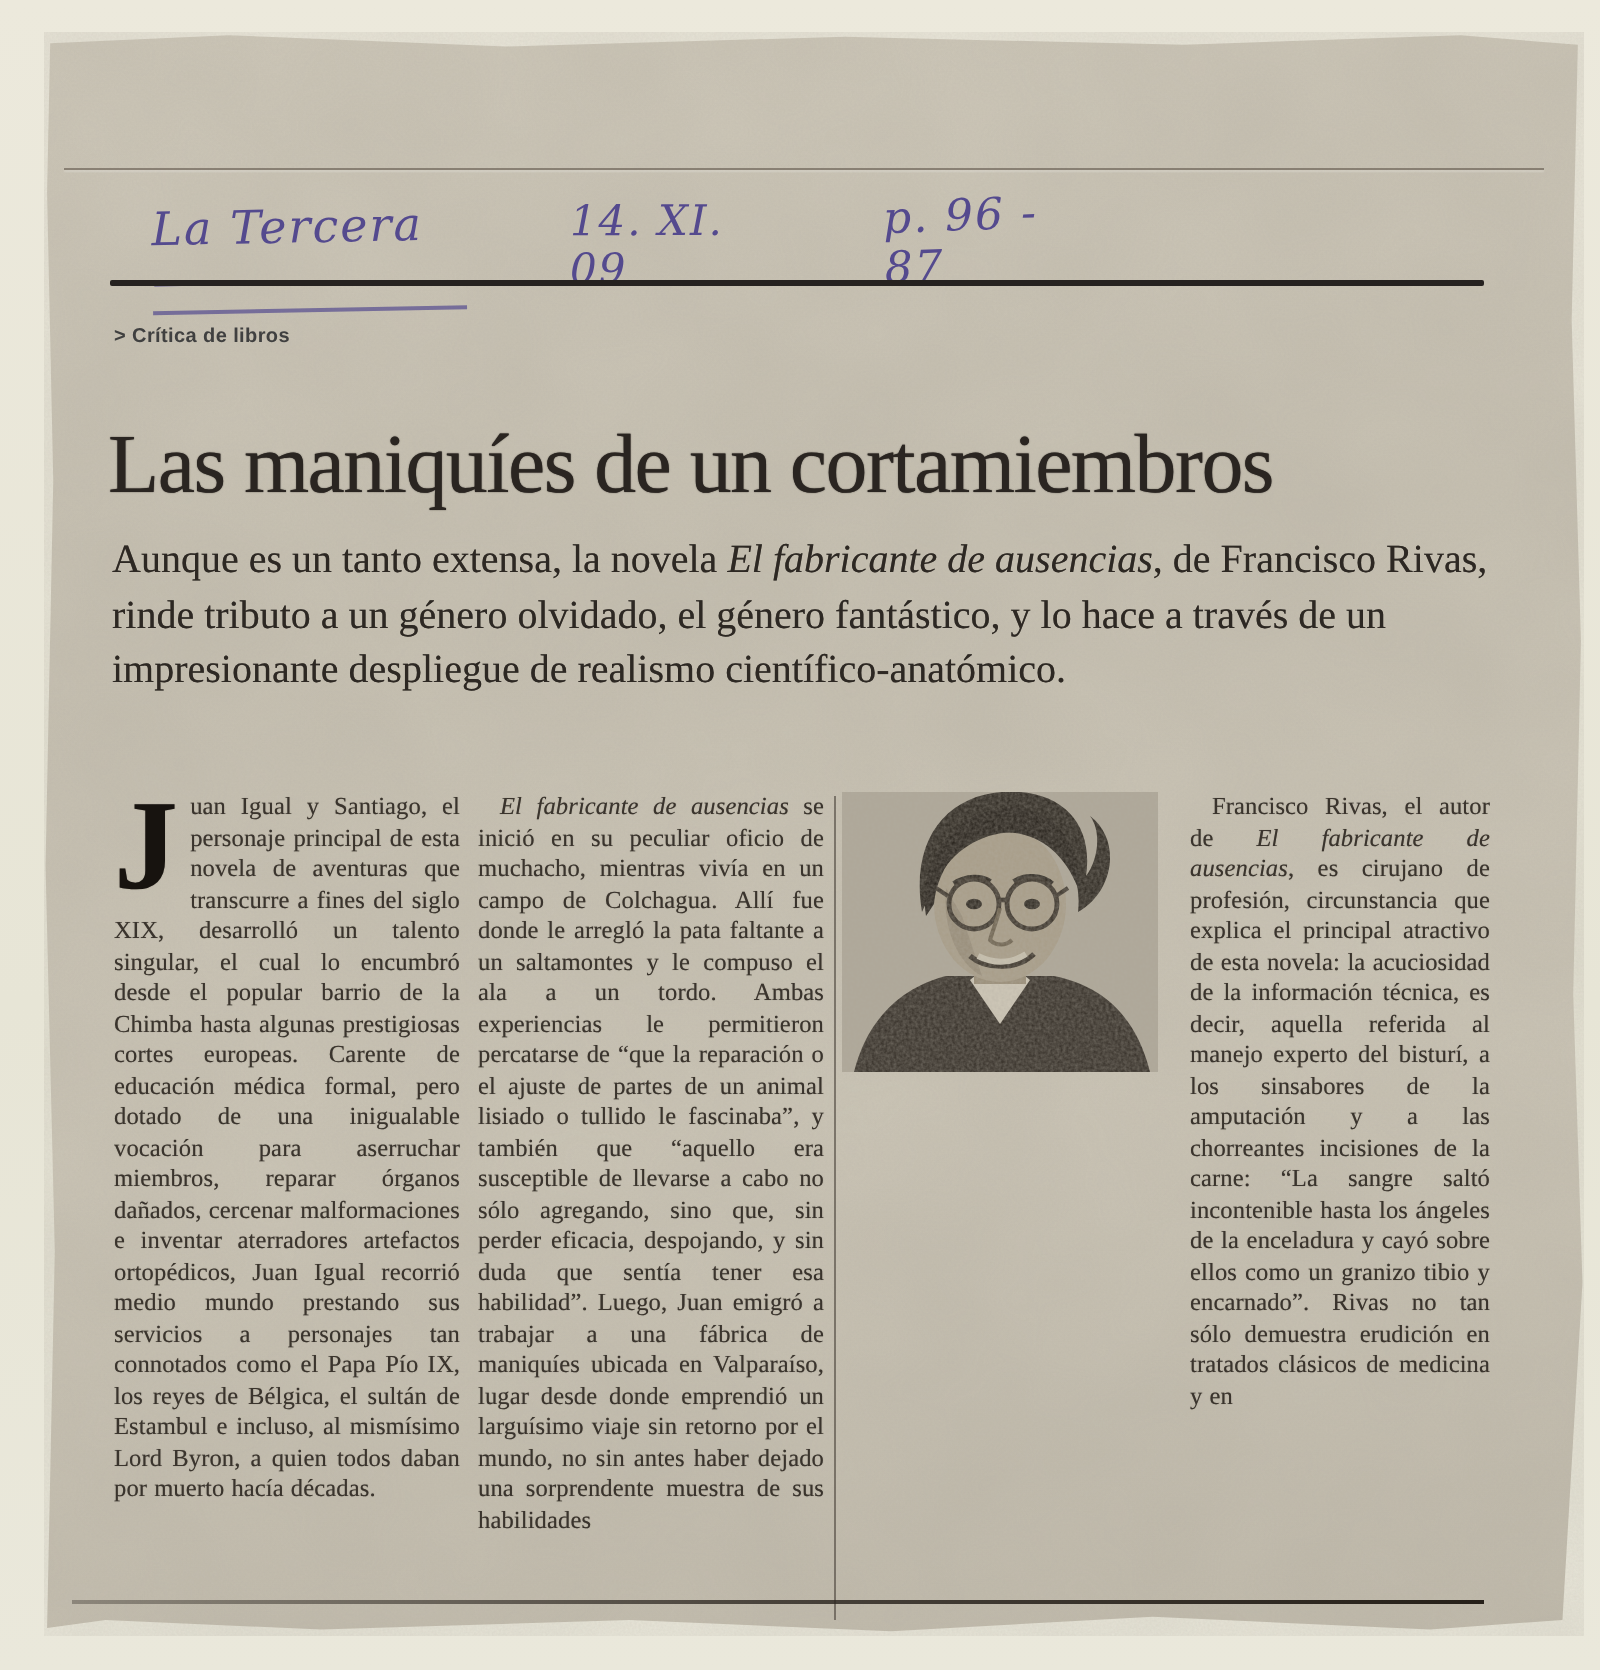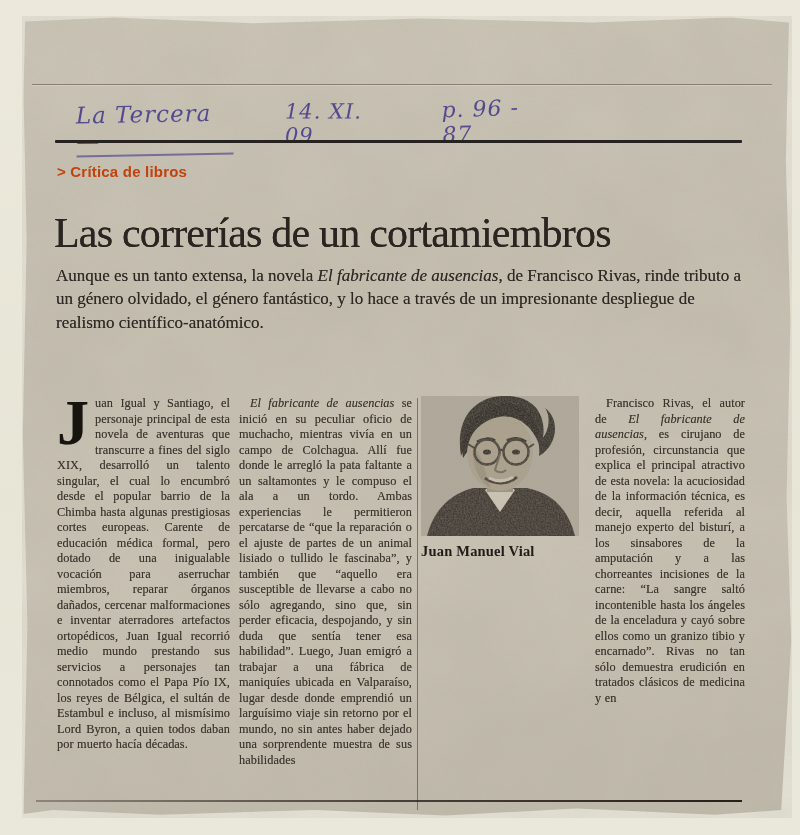--- a/index.html
+++ b/index.html
@@ -37,31 +37,31 @@
   .handwriting .hw-pub{border-bottom:2px solid rgba(69,58,138,.7);padding-bottom:1px;}
   .handwriting .hw-date{margin-left:52px;font-size:21px;transform:rotate(1deg);}
   .handwriting .hw-pages{margin-left:46px;font-size:22px;transform:rotate(-1deg);}
   .top-rule{
     position:absolute;left:55px;top:140px;width:687px;height:3px;
     background:#262220;border-radius:1px;
   }
   .kicker{
     position:absolute;left:57px;top:163px;
     font-family:"Liberation Sans", sans-serif;font-weight:700;
-    font-size:15px;color:#c2410c;letter-spacing:.2px;
+    font-size:10px;color:#404040;letter-spacing:.2px;
   }
   .headline{
     position:absolute;left:54px;top:181px;width:710px;
     font-family:"Liberation Serif", serif;font-weight:400;
     font-size:42px;color:#2a2521;letter-spacing:-.8px;white-space:nowrap;
     text-shadow:0 0 .6px #2a2521;
   }
   .lede{
     position:absolute;left:56px;top:247px;width:694px;
-    font-size:17px;line-height:1.38;color:#2d2823;
+    font-size:20px;line-height:1.38;color:#2d2823;
     text-shadow:0 0 .3px rgba(45,40,35,.6);
   }
   .lede i{font-style:italic;}
   .body-grid{
     position:absolute;left:57px;top:396px;width:688px;height:414px;
     display:grid;grid-template-columns:173px 173px 165px 150px;column-gap:9px;
     overflow:hidden;
   }
   .bodytext{
     font-size:12.3px;line-height:15.5px;text-align:justify;
@@ -117,21 +117,21 @@
 <div class="handwriting">
   <span class="hw-pub">La Tercera—</span>
   <span class="hw-date">14. XI. 09</span>
   <span class="hw-pages">p. 96 - 87</span>
 </div>
 
 <div class="top-rule"></div>
 
 <div class="kicker">&gt; Crítica de libros</div>
 
-<h1 class="headline">Las correrías de un cortamiembros</h1>
+<h1 class="headline">Las maniquíes de un cortamiembros</h1>
 
 <p class="lede"><span>Aunque es un tanto extensa, la novela </span><i>El fabricante de ausencias</i><span>, de Francisco Rivas, rinde tributo a un género olvidado, el género fantástico, y lo hace a través de un impresionante despliegue de realismo científico-anatómico.</span></p>
 
 <div class="body-grid">
 
   <div class="bodytext">
     <p><span class="dropcap">J</span><span>uan Igual y Santiago, el personaje principal de esta novela de aventuras que transcurre a fines del siglo XIX, desarrolló un talento singular, el cual lo encumbró desde el popular barrio de la Chimba hasta algunas prestigiosas cortes europeas. Carente de educación médica formal, pero dotado de una inigualable vocación para aserruchar miembros, reparar órganos dañados, cercenar malformaciones e inventar aterradores artefactos ortopédicos, Juan Igual recorrió medio mundo prestando sus servicios a personajes tan connotados como el Papa Pío IX, los reyes de Bélgica, el sultán de Estambul e incluso, al mismísimo Lord Byron, a quien todos daban por muerto hacía décadas.</span></p>
   </div>
 
   <div class="bodytext">
@@ -173,21 +173,20 @@
         <path d="M64,92 C72,99 88,99 96,91" stroke="#3a332a" stroke-width="2.6" fill="none"></path>
         <path d="M68,92 C76,96 84,96 92,91" stroke="#c9c2b0" stroke-width="3" fill="none"></path>
 
         <filter id="pgrain">
             <feTurbulence type="fractalNoise" baseFrequency="0.65" numOctaves="2" seed="9"></feTurbulence>
         <feColorMatrix type="matrix" values="0 0 0 0 0.45  0 0 0 0 0.42  0 0 0 0 0.36  0 0 0 0.45 0"></feColorMatrix>
           </filter>
         <rect width="158" height="150" filter="url(#pgrain)"></rect>
       </svg>
     </div>
-    <div class="photo-caption">Juan Manuel Vial</div>
   </div>
 
   <div class="bodytext">
     <p class="indent"><span>Francisco Rivas, el autor de </span><i>El fabricante de ausencias</i><span>, es cirujano de profesión, circunstancia que explica el principal atractivo de esta novela: la acuciosidad de la información técnica, es decir, aquella referida al manejo experto del bisturí, a los sinsabores de la amputación y a las chorreantes incisiones de la carne: “La sangre saltó incontenible hasta los ángeles de la enceladura y cayó sobre ellos como un granizo tibio y encarnado”. Rivas no tan sólo demuestra erudición en tratados clásicos de medicina y en</span></p>
   </div>
 
 </div>
 
 <div class="col-divider"></div>
 <div class="bottom-rule"></div>

